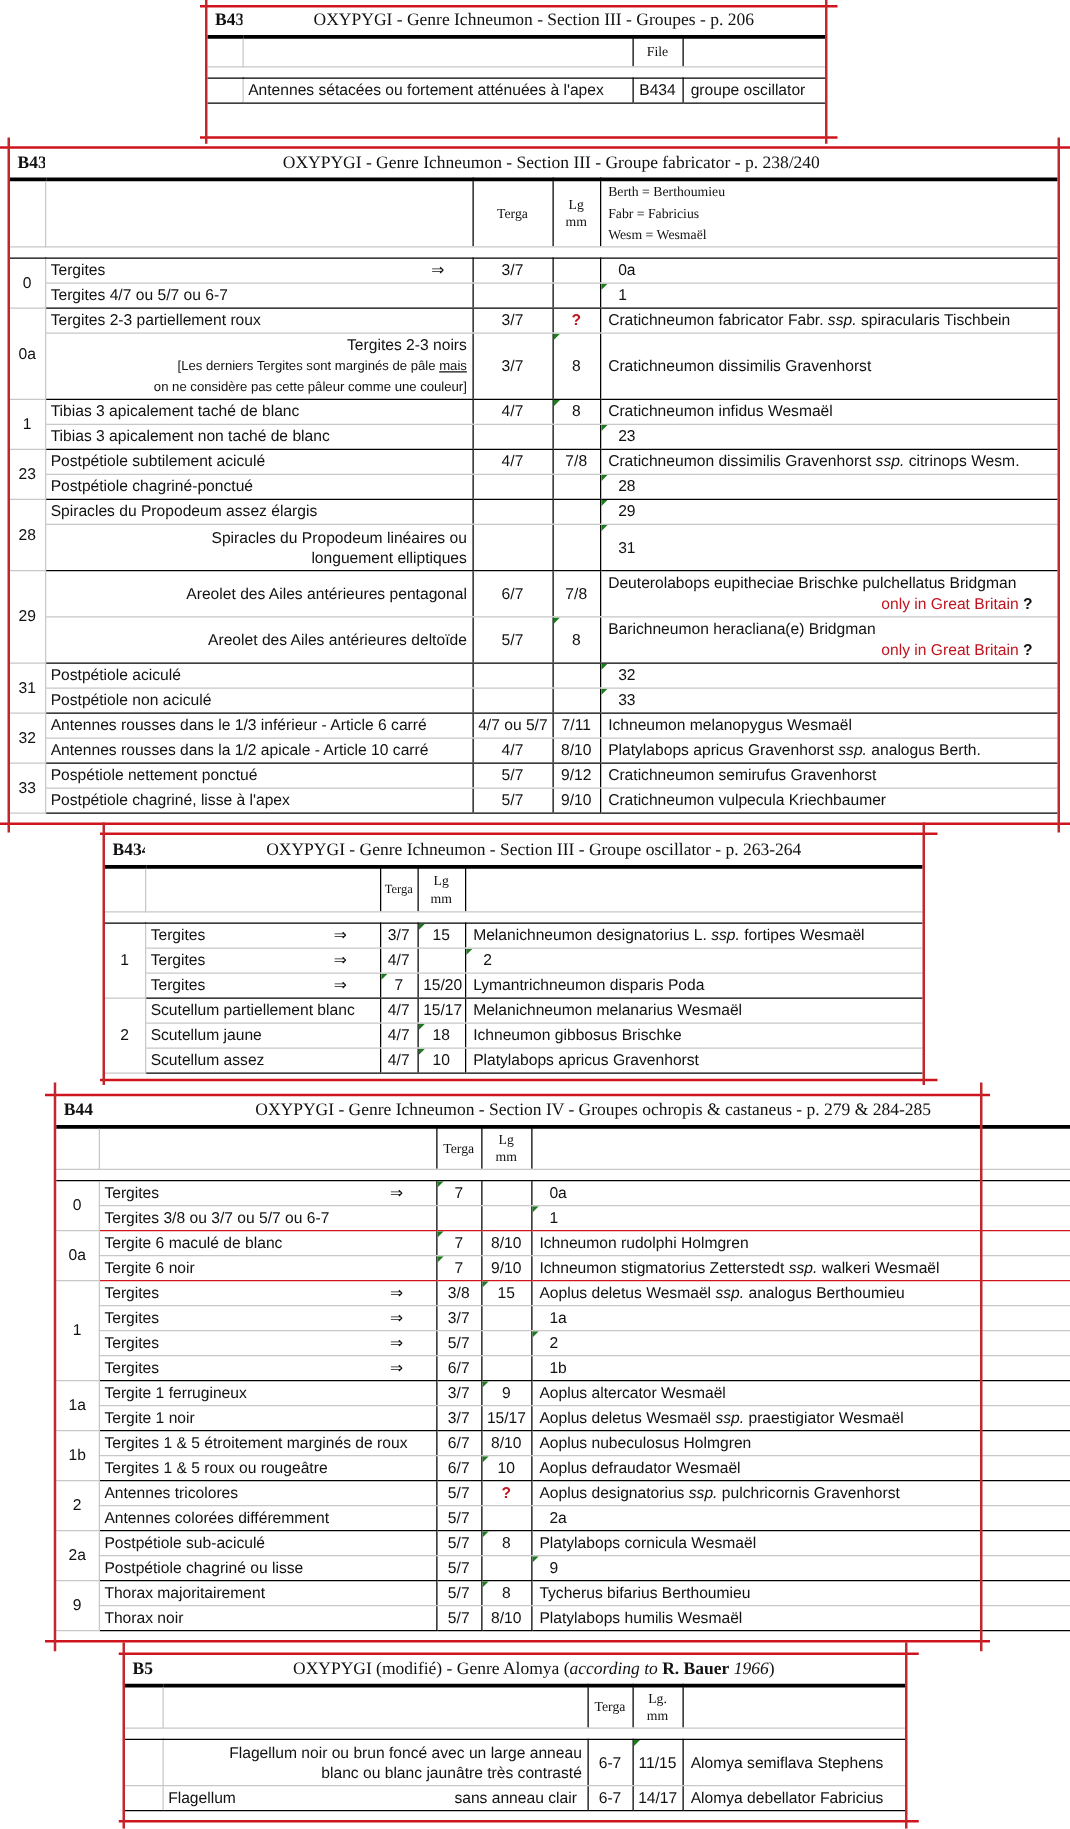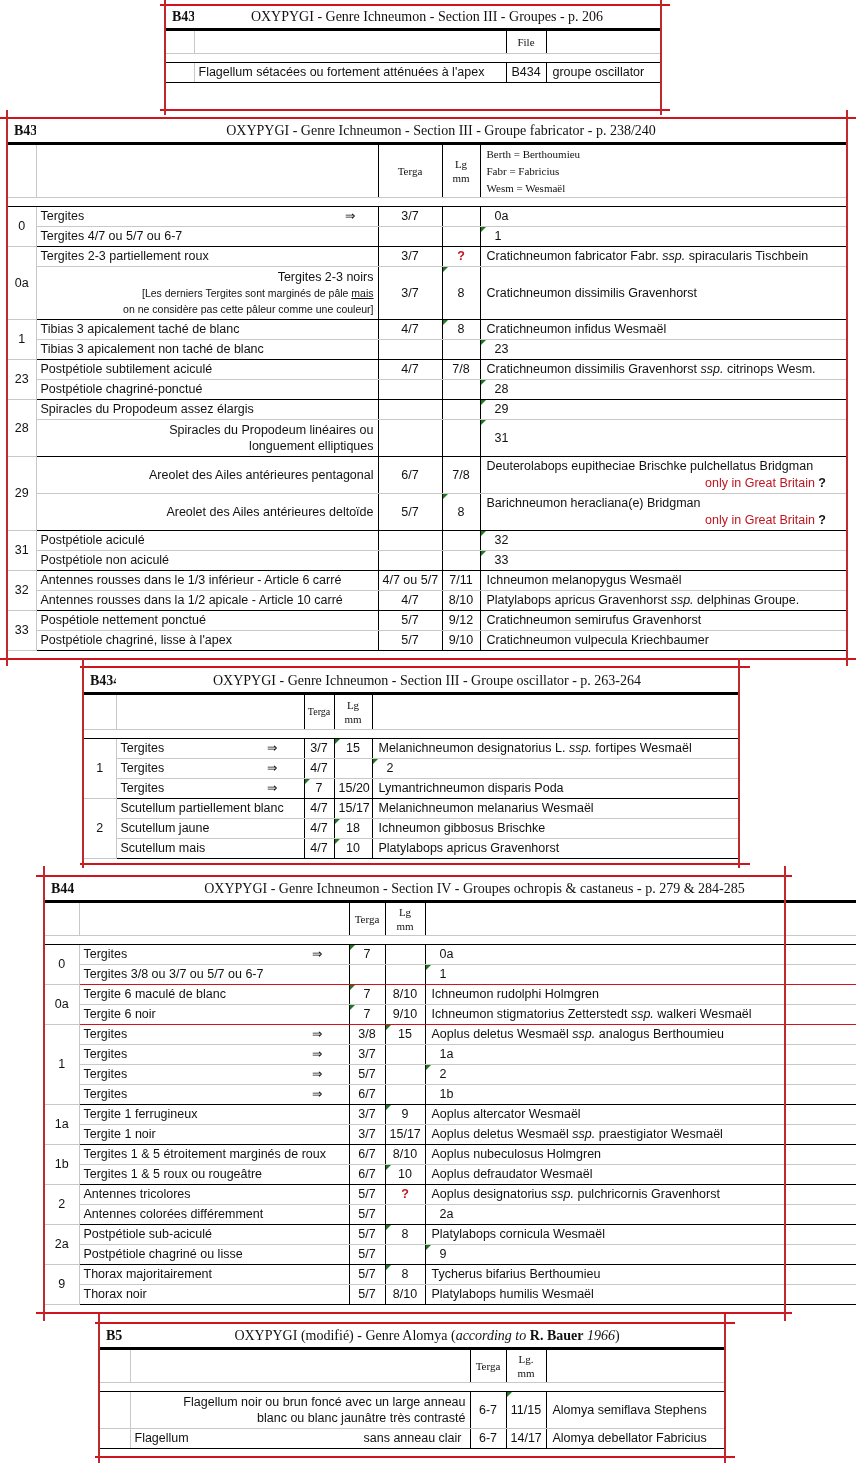--- a/index.html
+++ b/index.html
@@ -53,21 +53,21 @@
       <td class="code" style="height:22px"></td>
           <td></td>
       <td class="num" style="line-height:22px">File</td>
       <td class="res"></td>
     </tr>
     <tr class="spacer">
           <td colspan="4"></td>
         </tr>
     <tr class="grp-end">
       <td class="code"></td>
-      <td>Flagellum sétacées ou fortement atténuées à l'apex</td>
+      <td>Antennes sétacées ou fortement atténuées à l'apex</td>
       <td class="num">B434</td>
       <td class="res">groupe oscillator</td>
     </tr>
   </tbody>
     </table>
 </div>
 <div class="frame-h" style="left:160px; top:4px; width:510px;"></div>
 <div class="frame-h" style="left:160px; top:109px; width:510px;"></div>
 <div class="frame-v" style="left:164px; top:0px; height:115px;"></div>
 <div class="frame-v" style="left:660px; top:0px; height:115px;"></div>
@@ -201,21 +201,21 @@
           <td class="code" rowspan="2">32</td>
           <td style=""><span>Antennes rousses dans le 1/3 inférieur - Article  6  carré</span></td>
           <td class="num">4/7 ou 5/7</td>
           <td class="num">7/11</td>
           <td class="res"><span>Ichneumon melanopygus Wesmaël</span></td>
         </tr>
         <tr class="grp-end">
           <td style=""><span>Antennes rousses dans la 1/2 apicale  - Article 10 carré</span></td>
           <td class="num">4/7</td>
           <td class="num">8/10</td>
-          <td class="res"><span>Platylabops apricus Gravenhorst</span> <i>ssp.</i> <span>delphinas Groupe.</span></td>
+          <td class="res"><span>Platylabops apricus Gravenhorst</span> <i>ssp.</i> <span>analogus Berth.</span></td>
         </tr>
         <tr>
           <td class="code" rowspan="2">33</td>
           <td style=""><span>Pospétiole nettement ponctué</span></td>
           <td class="num">5/7</td>
           <td class="num">9/12</td>
           <td class="res"><span>Cratichneumon semirufus Gravenhorst</span></td>
         </tr>
         <tr class="grp-end">
           <td style=""><span>Postpétiole chagriné, lisse à l'apex</span></td>
@@ -283,21 +283,21 @@
           <td class="num">15/17</td>
           <td class="res"><span>Melanichneumon melanarius Wesmaël</span></td>
         </tr>
         <tr>
           <td style=""><span>Scutellum jaune</span></td>
           <td class="num">4/7</td>
           <td class="num tri">18</td>
           <td class="res"><span>Ichneumon gibbosus Brischke</span></td>
         </tr>
         <tr class="grp-end">
-          <td style=""><span>Scutellum mais</span></td>
+          <td style=""><span>Scutellum assez</span></td>
           <td class="num">4/7</td>
           <td class="num tri">10</td>
           <td class="res"><span>Platylabops apricus Gravenhorst</span></td>
         </tr>
       </tbody>
   </table>
 </div>
 <div class="frame-h" style="left:80px; top:666px; width:670px;"></div>
 <div class="frame-h" style="left:80px; top:863px; width:670px;"></div>
 <div class="frame-v" style="left:82px; top:658px; height:210px;"></div>

